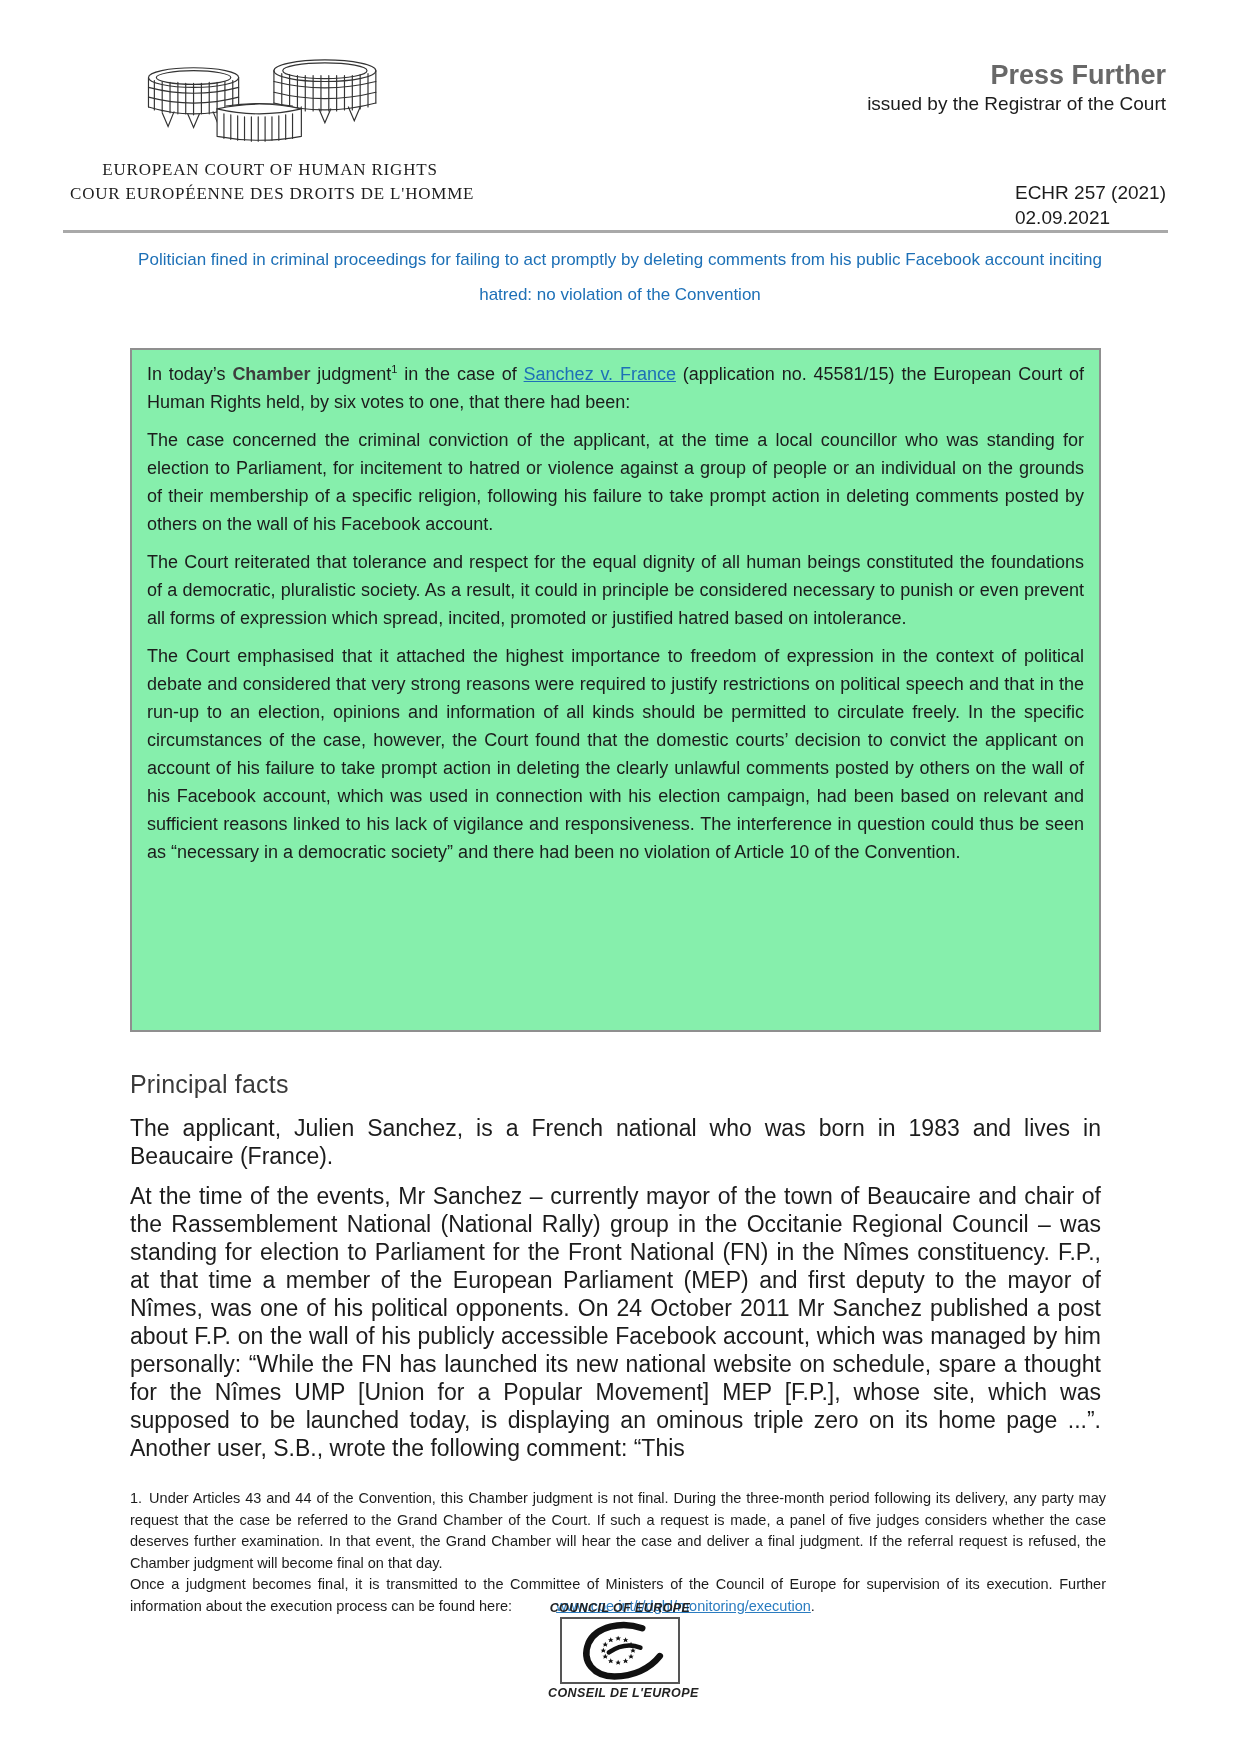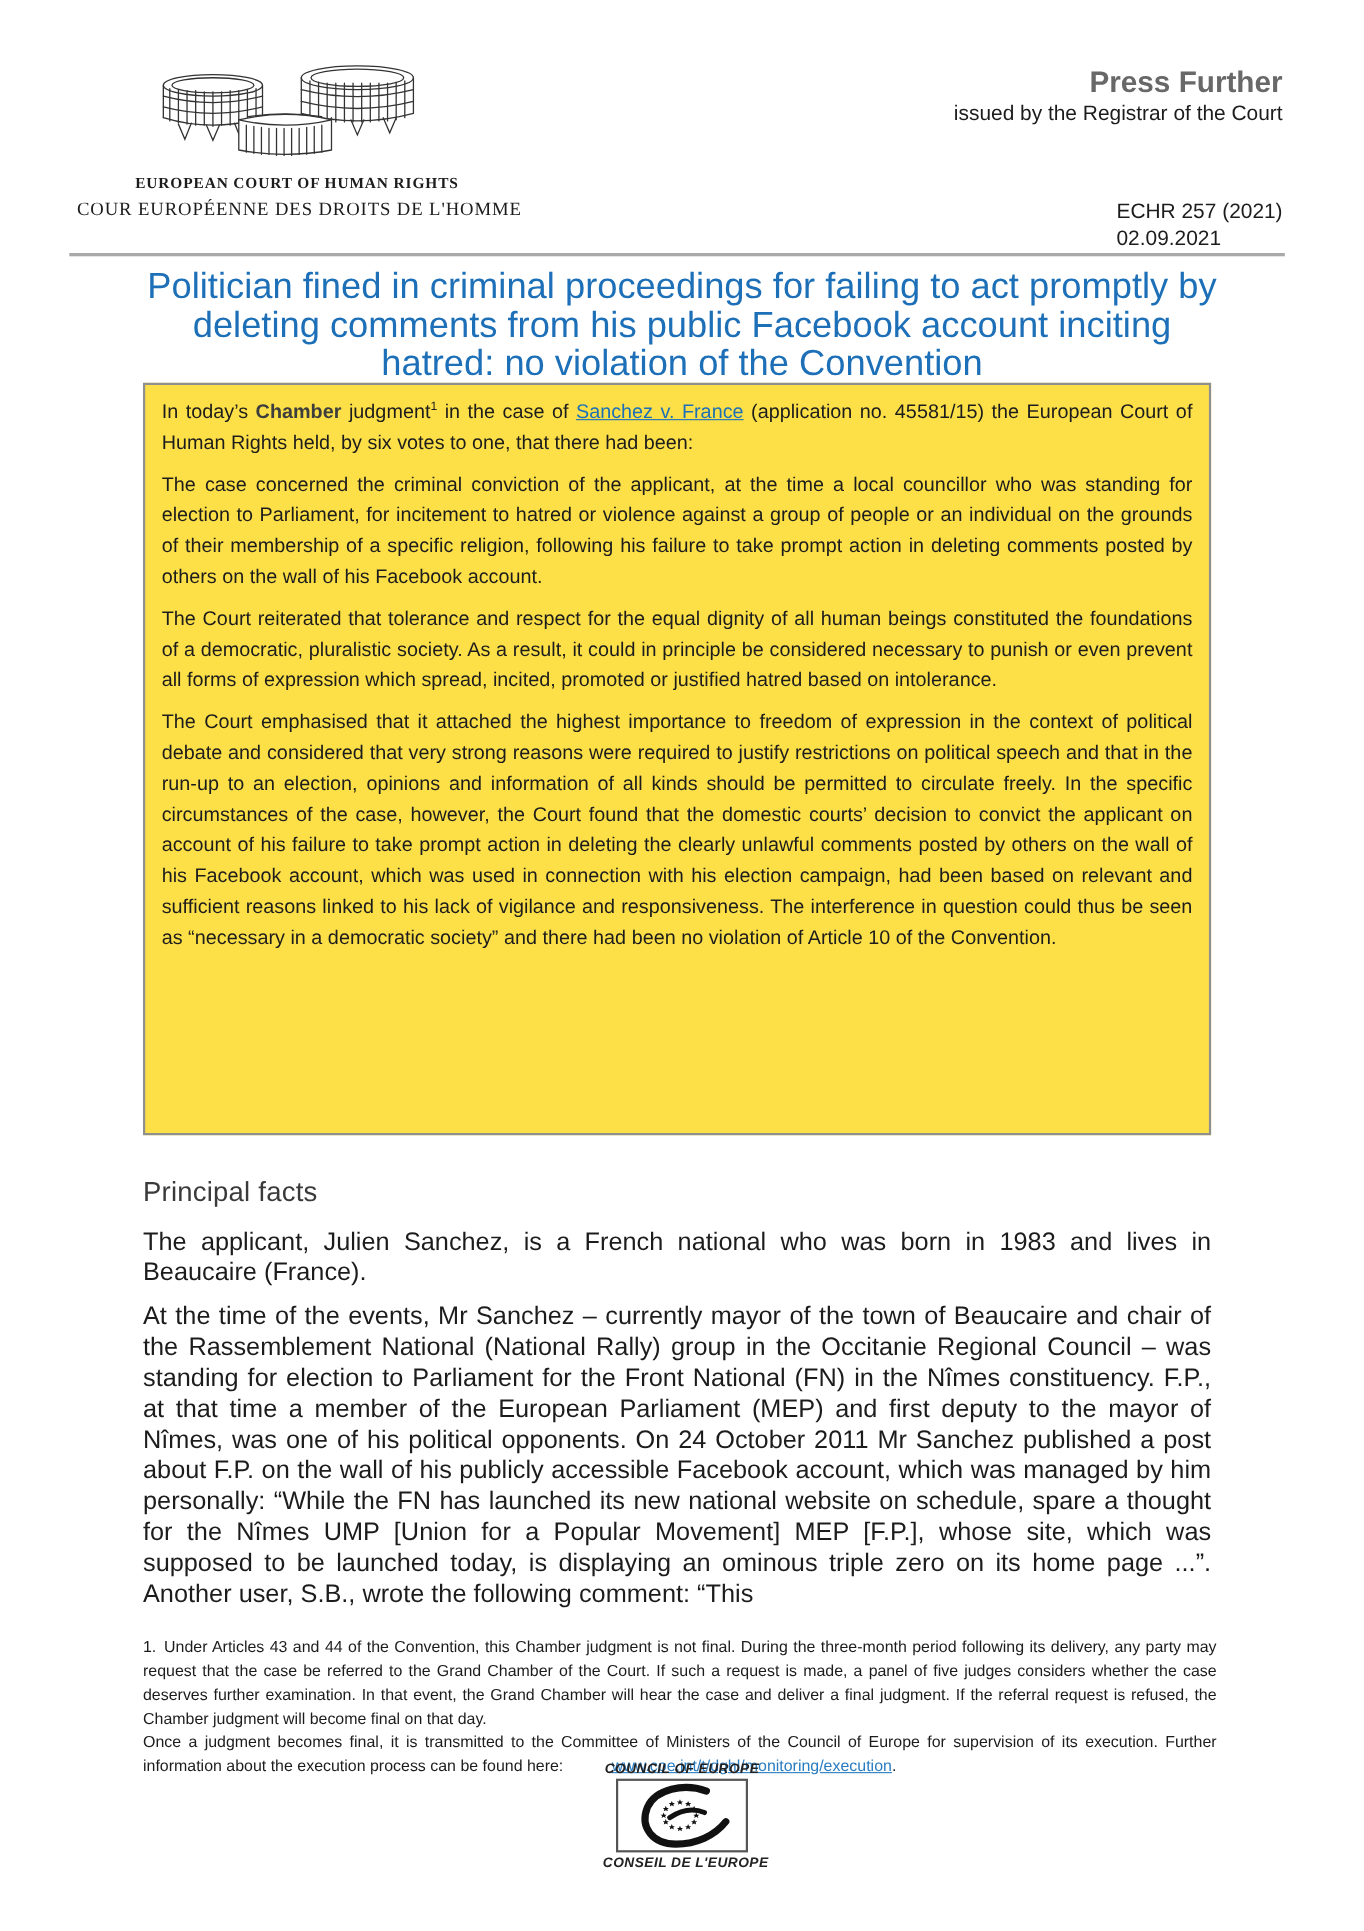--- a/index.html
+++ b/index.html
@@ -10,42 +10,42 @@
     color:#1c1c1c;
     position:relative;
     overflow:hidden;
   }
   .page { position:absolute; inset:0; }
 
   
   .header-left { position:absolute; left:70px; top:56px; width:400px; text-align:center; }
   .echr-logo-svg { display:block; margin:0 auto; }
   .org-line { font-family:"Liberation Serif", serif; color:#1c1c1c; letter-spacing:0.8px; }
-  .org-en { font-size:14px; margin-top:6px; white-space:nowrap;font-weight:bold; }
+  .org-en { font-size:17px; margin-top:6px; white-space:nowrap; }
   .org-fr { font-size:17px; margin-top:4px; white-space:nowrap; }
 
   .header-right { position:absolute; top:60px; right:74px; text-align:right; }
   .press-release { font-size:27px; font-weight:bold; color:#686868; line-height:30px; }
   .issued-by { font-size:19px; color:#1c1c1c; margin-top:3px; }
 
   .doc-meta { position:absolute; top:180px; right:74px; font-size:19px; line-height:25px; color:#1c1c1c; }
 
   .header-rule { position:absolute; left:63px; top:230px; width:1105px; height:3px; background:#a9a9a9; }
 
   
   .doc-title {
     position:absolute; left:128px; top:242px; width:984px;
-    text-align:center; font-size:33px; line-height:35px;
+    text-align:center; font-size:17px; line-height:35px;
     color:#1d70b7;
   }
 
   
   .summary-box {
     position:absolute; left:130px; top:348px; width:971px; height:684px;
-    background:#fde047; border:2px solid #8f8f8f;
+    background:#86efac; border:2px solid #8f8f8f;
     padding:10px 15px; overflow:hidden;
     font-size:18px; line-height:28px; text-align:justify;
   }
   .summary-box p { margin-top:10px; }
   .summary-box p:first-child { margin-top:0; }
   b.dark { color:#3d3d3d; }
   .link { color:#1d70b7; text-decoration:underline; cursor:pointer; }
   sup.fnref { font-size:11px; vertical-align:super; line-height:0; }
 
   

